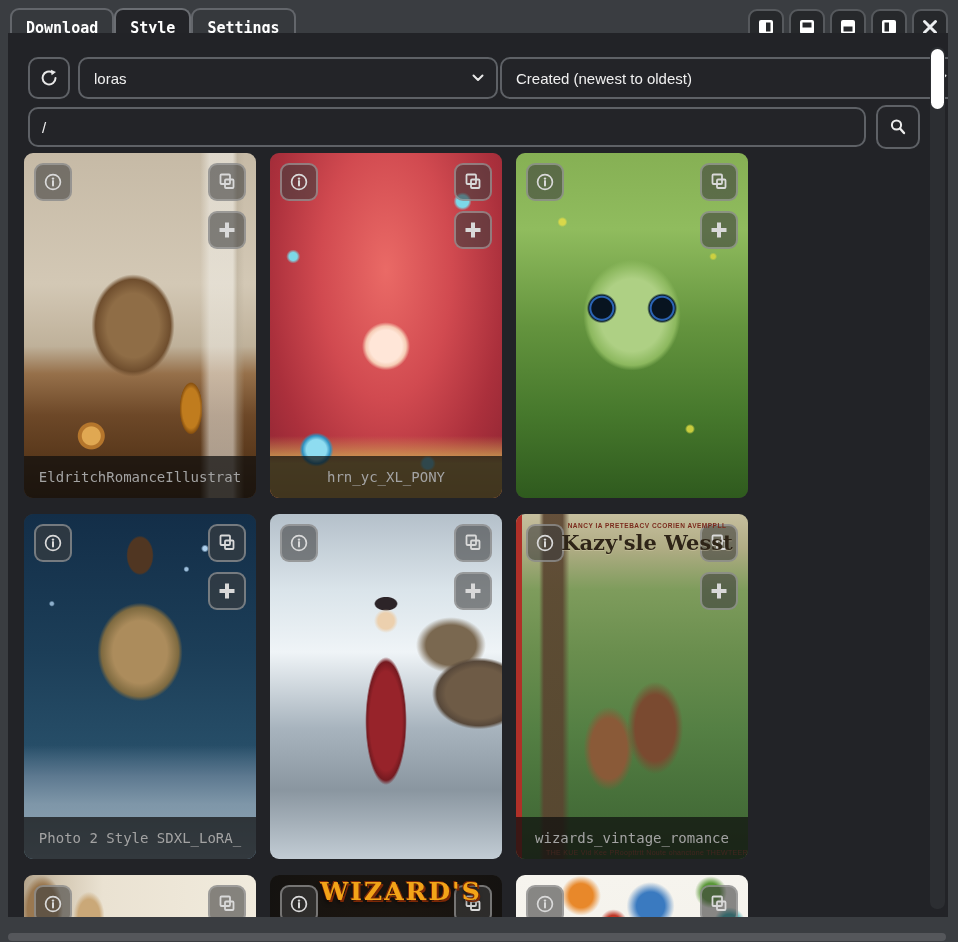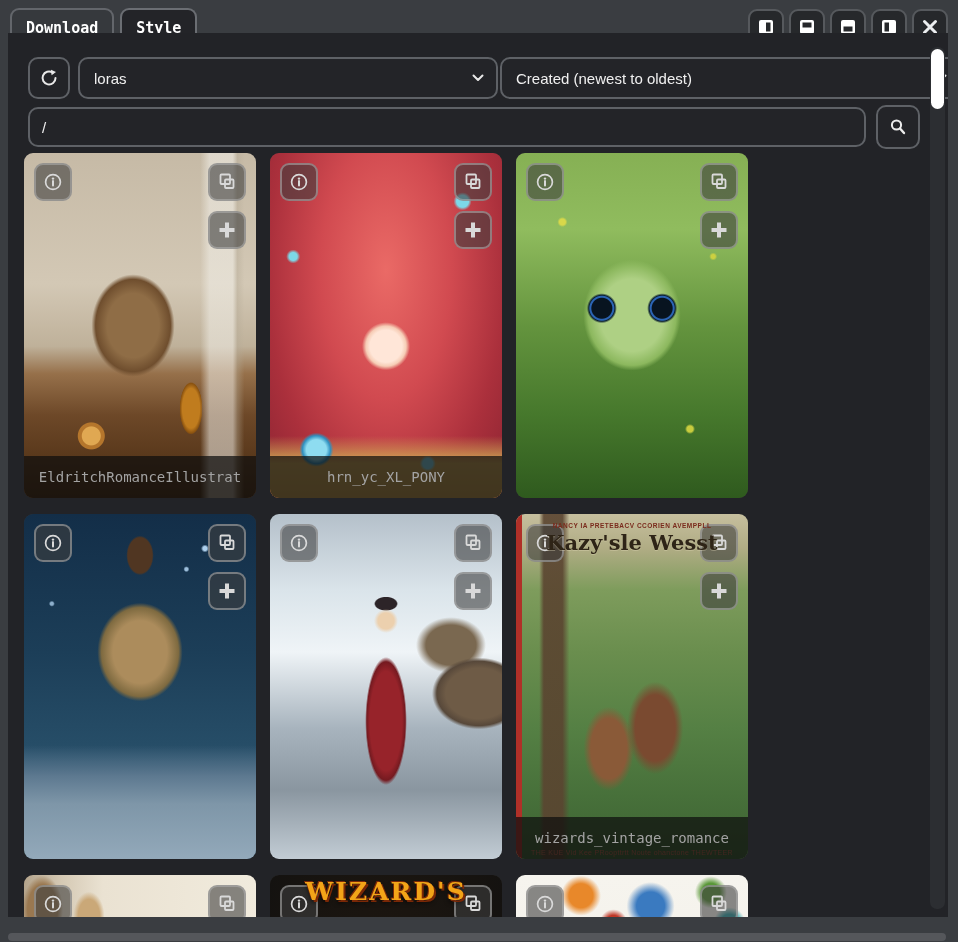--- a/index.html
+++ b/index.html
@@ -3,21 +3,21 @@
 <meta charset="utf-8">
 <style>
   * { margin:0; padding:0; box-sizing:border-box; }
   html,body { width:958px; height:942px; background:#1a1a1a; }
   body { font-family:"Liberation Sans", sans-serif; }
 
   .window { position:relative; width:958px; height:942px; background:#3a3d41; overflow:hidden; }
 
   
   .tabbar { position:absolute; top:0; left:0; right:0; height:48px; }
-  .tabs { position:absolute; left:10px; bottom:0; display:flex; gap:6px; align-items:center; }
+  .tabs { position:absolute; left:10px; bottom:0; display:flex; align-items:center; }
   .tab {
     height:40px; line-height:36px; padding:0 14px;
     font-family:"DejaVu Sans Mono", monospace; font-weight:bold; font-size:15px; color:#ffffff;
     background:#36393d; border:2px solid #63666b; border-bottom:none;
     border-radius:9px 9px 0 0; cursor:pointer;
   }
   .tab.active { background:#232428; border-color:#6b6e73; }
 
   .winbtns { position:absolute; right:10px; top:9px; display:flex; gap:5px; }
   .winbtn {
@@ -72,21 +72,21 @@
   .ov-plus { right:10px; top:58px; }
 
   .card-title {
     position:absolute; left:0; right:0; bottom:0; height:42px; z-index:2;
     background:rgba(14,14,14,0.72); color:#a3a3a3;
     font-family:"DejaVu Sans Mono", monospace; font-size:14px;
     display:flex; align-items:center; justify-content:center; white-space:nowrap; overflow:hidden;
   }
 
   
-  .poster { position:absolute; inset:0; z-index:1; pointer-events:none; text-align:center; }
+  .poster { position:absolute; inset:0; z-index:1; pointer-events:none; text-align:center;padding-left:15px; }
   .poster > div:empty { display:none; }
   .poster-topline { position:absolute; top:8px; width:100%; font-size:6.5px; font-weight:bold;
     color:#7a2a1c; letter-spacing:0.5px; }
   .poster-title { position:absolute; top:16px; width:100%;
     font-family:"DejaVu Serif", serif; font-weight:bold; font-size:21px; color:#2e2417;
     text-shadow:0 1px 0 rgba(230,220,190,0.35); }
   .poster-bottomline { position:absolute; bottom:3px; width:100%; font-size:7px; color:#c4604a; letter-spacing:0.3px; }
   .img-wizards-poster .poster-title {
     top:2px; font-size:25px; color:#f2a418; letter-spacing:2px;
     text-shadow:2px 2px 0 #7a2806, -1px -1px 0 #7a2806, 0 3px 4px rgba(0,0,0,0.6);
@@ -154,20 +154,21 @@
 </style>
 </head>
 <body>
 
 <div class="window">
 
   <div class="tabbar">
     <div class="tabs">
       <div class="tab">Download</div>
       <div class="tab active">Style</div>
+      <div class="tab">Settings</div>
     </div>
     <div class="winbtns">
       <div class="winbtn">
         <svg width="22" height="22" viewBox="0 0 22 22">
           <rect x="4" y="4" width="14" height="14" rx="2" fill="#ffffff"></rect>
           <rect x="11" y="6.5" width="4.5" height="9" fill="#26282b"></rect>
         </svg>
       </div>
       <div class="winbtn">
         <svg width="22" height="22" viewBox="0 0 22 22">
@@ -314,20 +315,21 @@
       <svg width="22" height="22" viewBox="0 0 22 22">
         <rect x="4.5" y="3.5" width="9.5" height="9.5" rx="1" stroke="#d9d9d9" stroke-width="1.8" fill="none"></rect>
         <rect x="9" y="8.5" width="8.5" height="8.5" rx="1" stroke="#d9d9d9" stroke-width="1.8" fill="none"></rect>
       </svg>
     </div>
     <div class="ov-btn ov-plus">
       <svg width="20" height="20" viewBox="0 0 20 20">
         <path d="M10 2.5 L10 17.5 M2.5 10 L17.5 10" stroke="#d9d9d9" stroke-width="4"></path>
       </svg>
     </div>
+    <div class="card-title">Photo 2 Style SDXL_LoRA_</div>
   </div>
         <div class="card">
     <div class="card-img img-startrek-snow">
       
     </div>
     <div class="ov-btn ov-info">
       <svg width="20" height="20" viewBox="0 0 20 20">
         <circle cx="10" cy="10" r="7.4" stroke="#d9d9d9" stroke-width="1.7" fill="none"></circle>
         <circle cx="10" cy="6.6" r="1.2" fill="#d9d9d9"></circle>
         <path d="M10 9 L10 13.6" stroke="#d9d9d9" stroke-width="2" stroke-linecap="round"></path>

